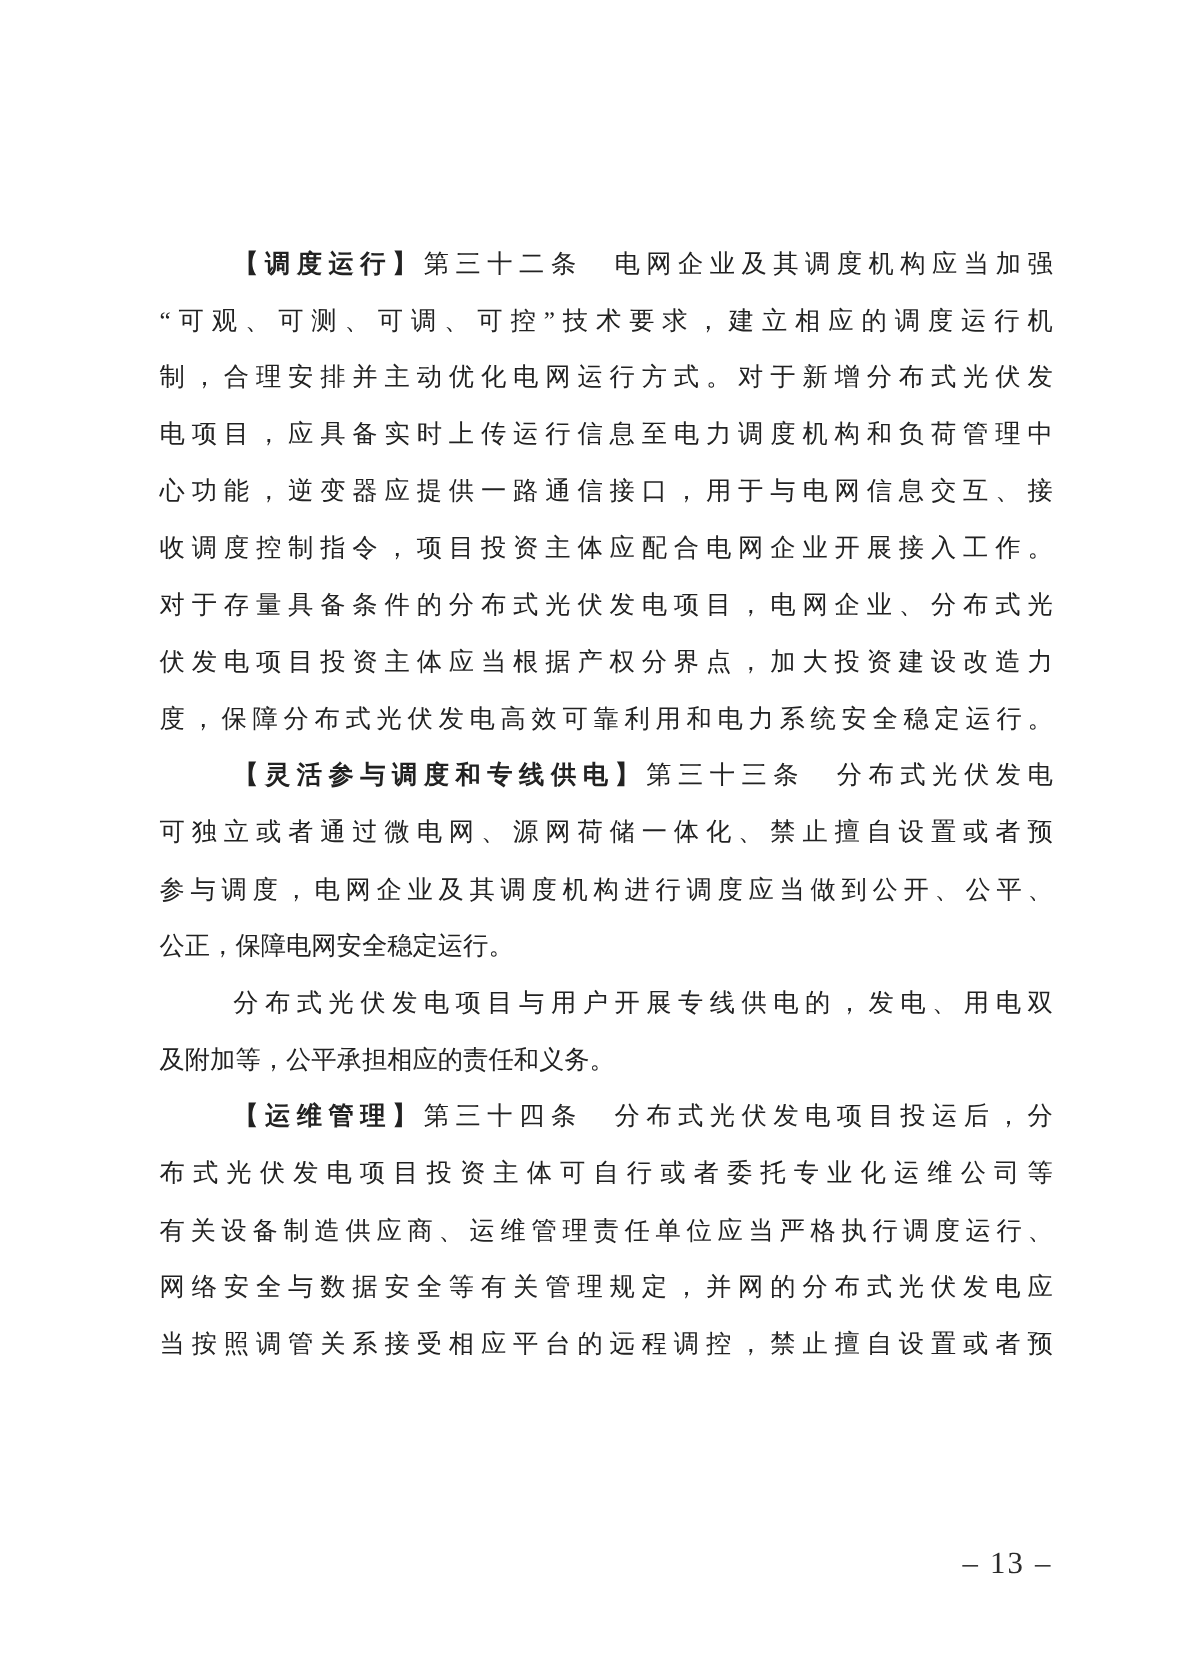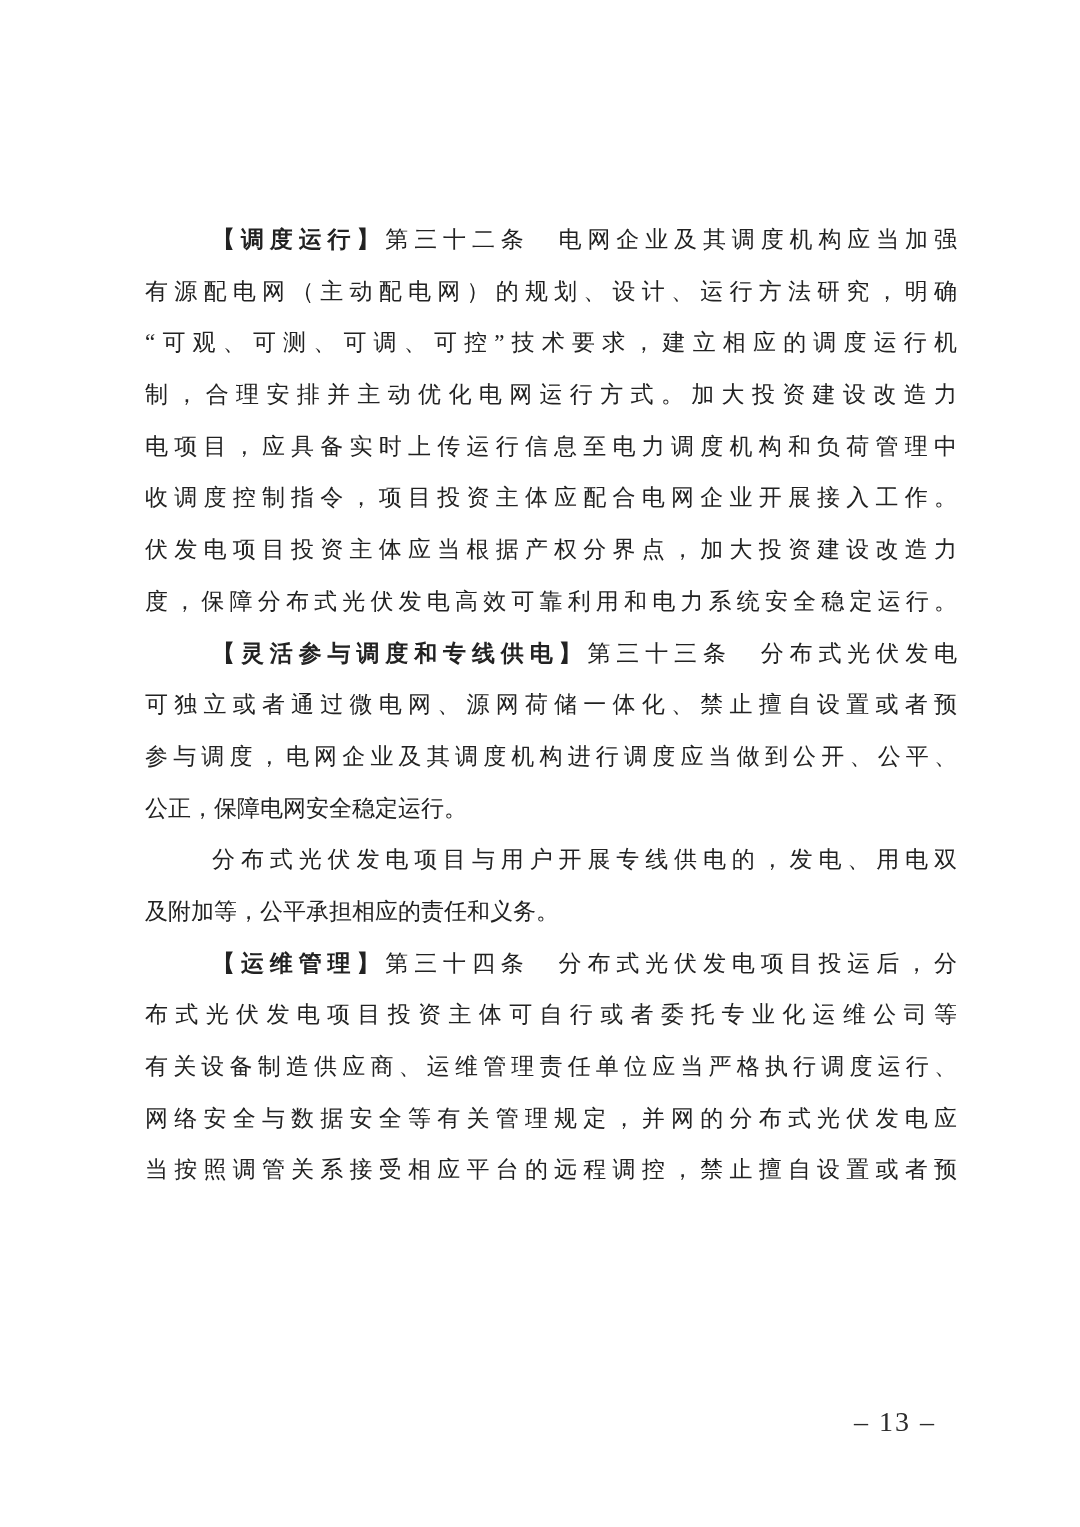--- a/index.html
+++ b/index.html
@@ -40,38 +40,39 @@
   }
   .line.indent {
     text-indent: 67px;
   }
   .bold-prefix {
     font-weight: bold;
   }
   .page-number {
     position: absolute;
     top: 1406px;
-    right: 144px;
+    right: 123px;
     font-size: 28px;
     letter-spacing: 2px;
     color: #2b2b2b;
   }
 </style>
 </head>
 <body>
 
 <div class="sheet">
   <div class="text-block">
 
     <div class="line indent"><span class="bold-prefix">【调度运行】</span><span>第三十二条　电网企业及其调度机构应当加强</span></div>
-    <div class="line"><span>有源配电网（主动配电网）的规划、设计、运行方法研究，明确</span></div>
     <div class="line"><span>“可观、可测、可调、可控”技术要求，建立相应的调度运行机</span></div>
-    <div class="line"><span>制，合理安排并主动优化电网运行方式。加大投资建设改造力</span></div>
+    <div class="line"><span>制，合理安排并主动优化电网运行方式。对于新增分布式光伏发</span></div>
     <div class="line"><span>电项目，应具备实时上传运行信息至电力调度机构和负荷管理中</span></div>
+    <div class="line"><span>心功能，逆变器应提供一路通信接口，用于与电网信息交互、接</span></div>
     <div class="line"><span>收调度控制指令，项目投资主体应配合电网企业开展接入工作。</span></div>
+    <div class="line"><span>对于存量具备条件的分布式光伏发电项目，电网企业、分布式光</span></div>
     <div class="line"><span>伏发电项目投资主体应当根据产权分界点，加大投资建设改造力</span></div>
     <div class="line"><span>度，保障分布式光伏发电高效可靠利用和电力系统安全稳定运行。</span></div>
 
     <div class="line indent"><span class="bold-prefix">【灵活参与调度和专线供电】</span><span>第三十三条　分布式光伏发电</span></div>
     <div class="line"><span>可独立或者通过微电网、源网荷储一体化、禁止擅自设置或者预</span></div>
     <div class="line"><span>参与调度，电网企业及其调度机构进行调度应当做到公开、公平、</span></div>
     <div class="line end"><span>公正，保障电网安全稳定运行。</span></div>
 
     <div class="line indent"><span>分布式光伏发电项目与用户开展专线供电的，发电、用电双</span></div>
     <div class="line end"><span>及附加等，公平承担相应的责任和义务。</span></div>

